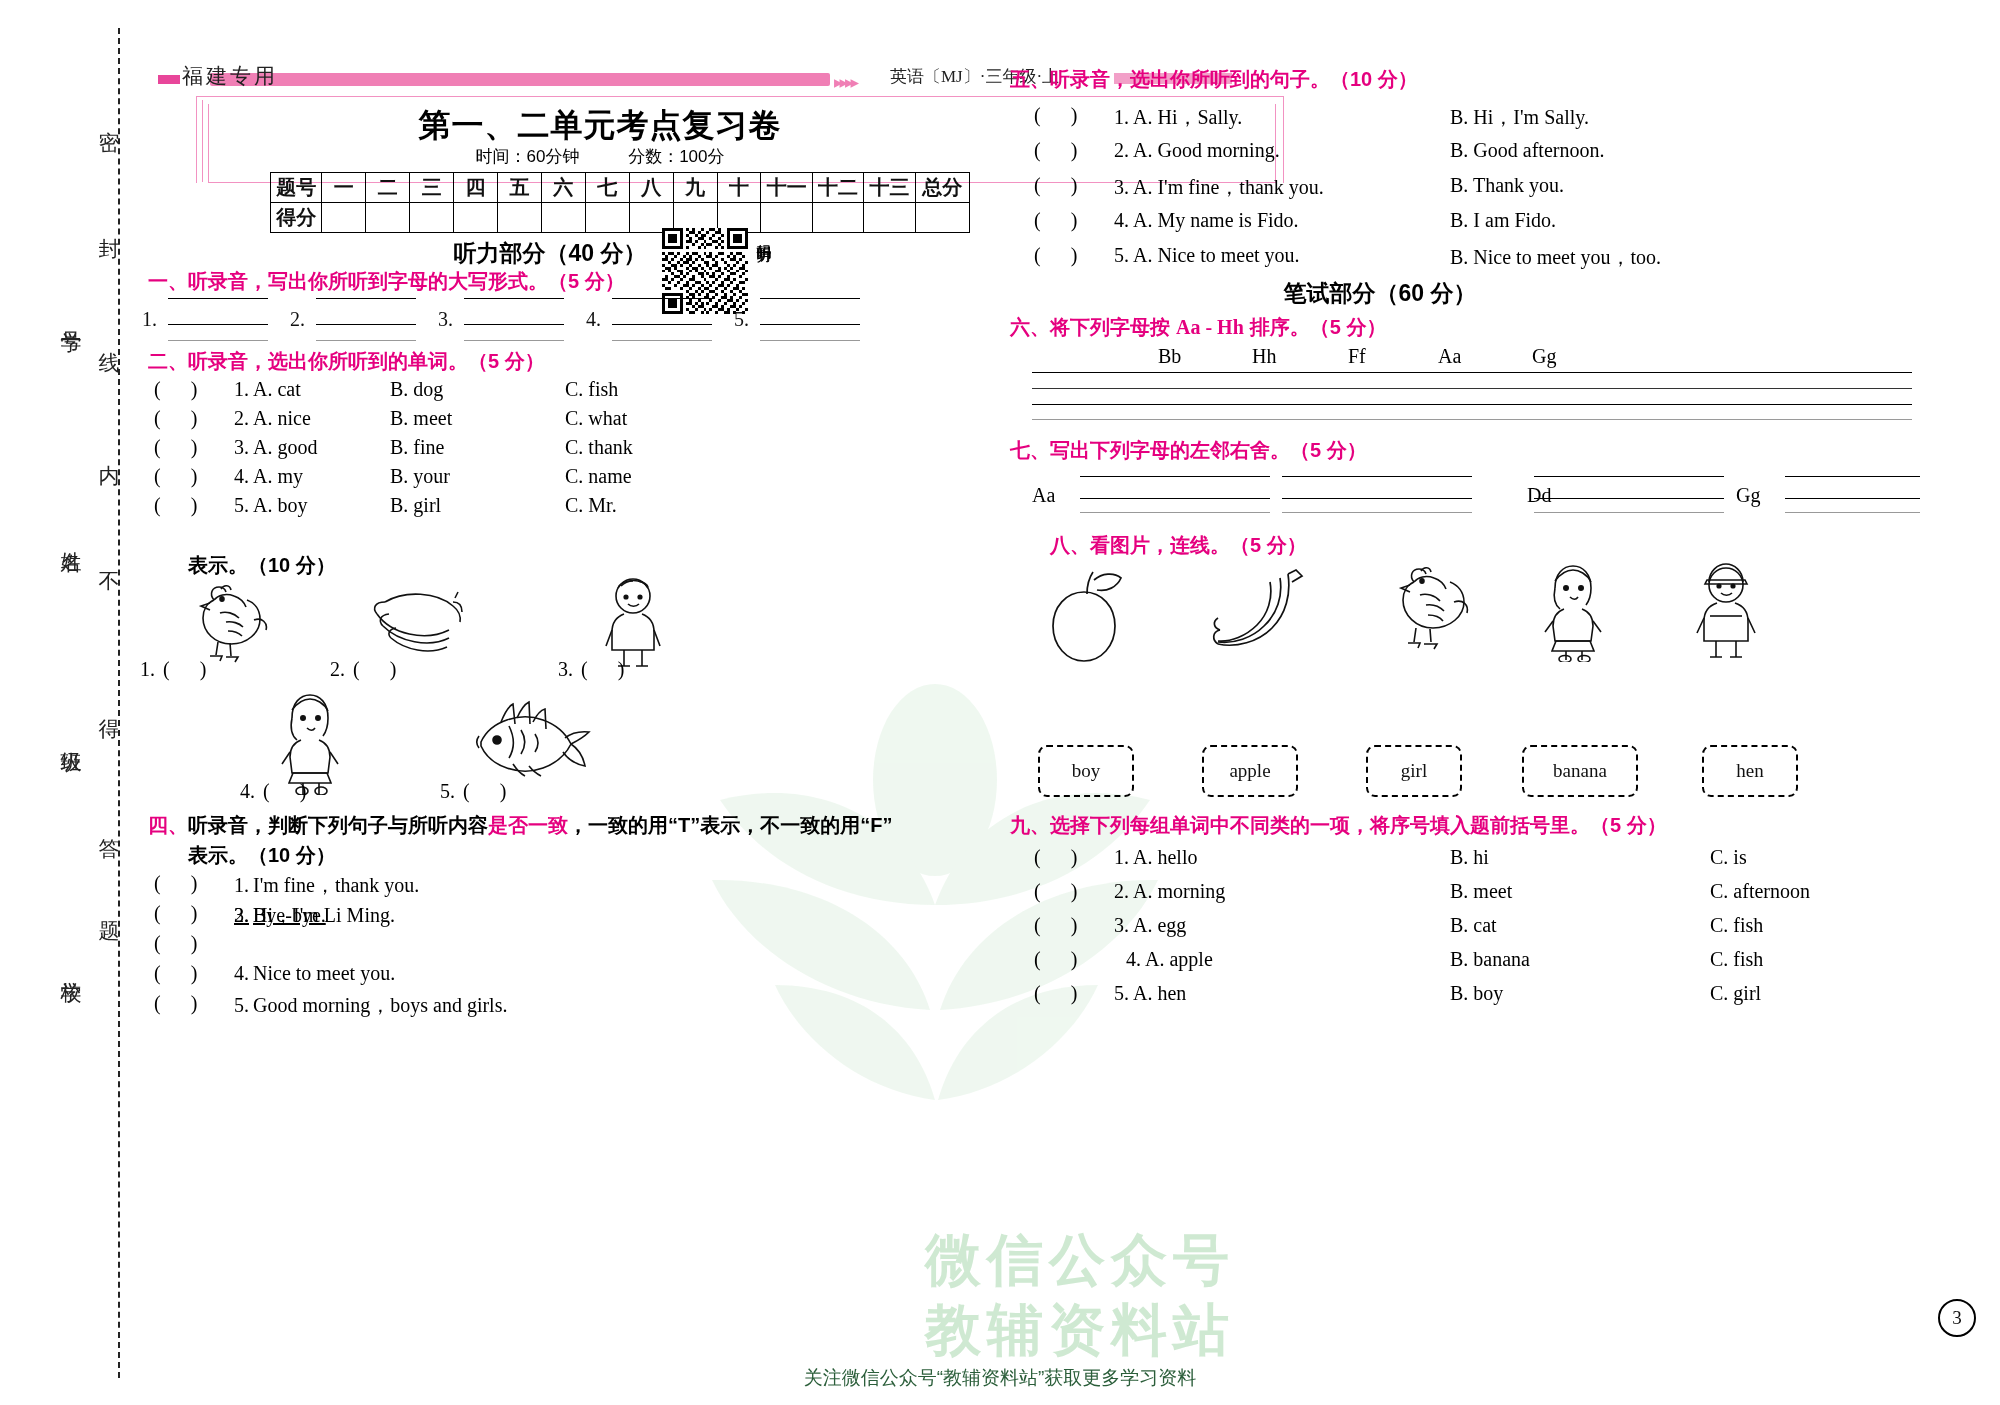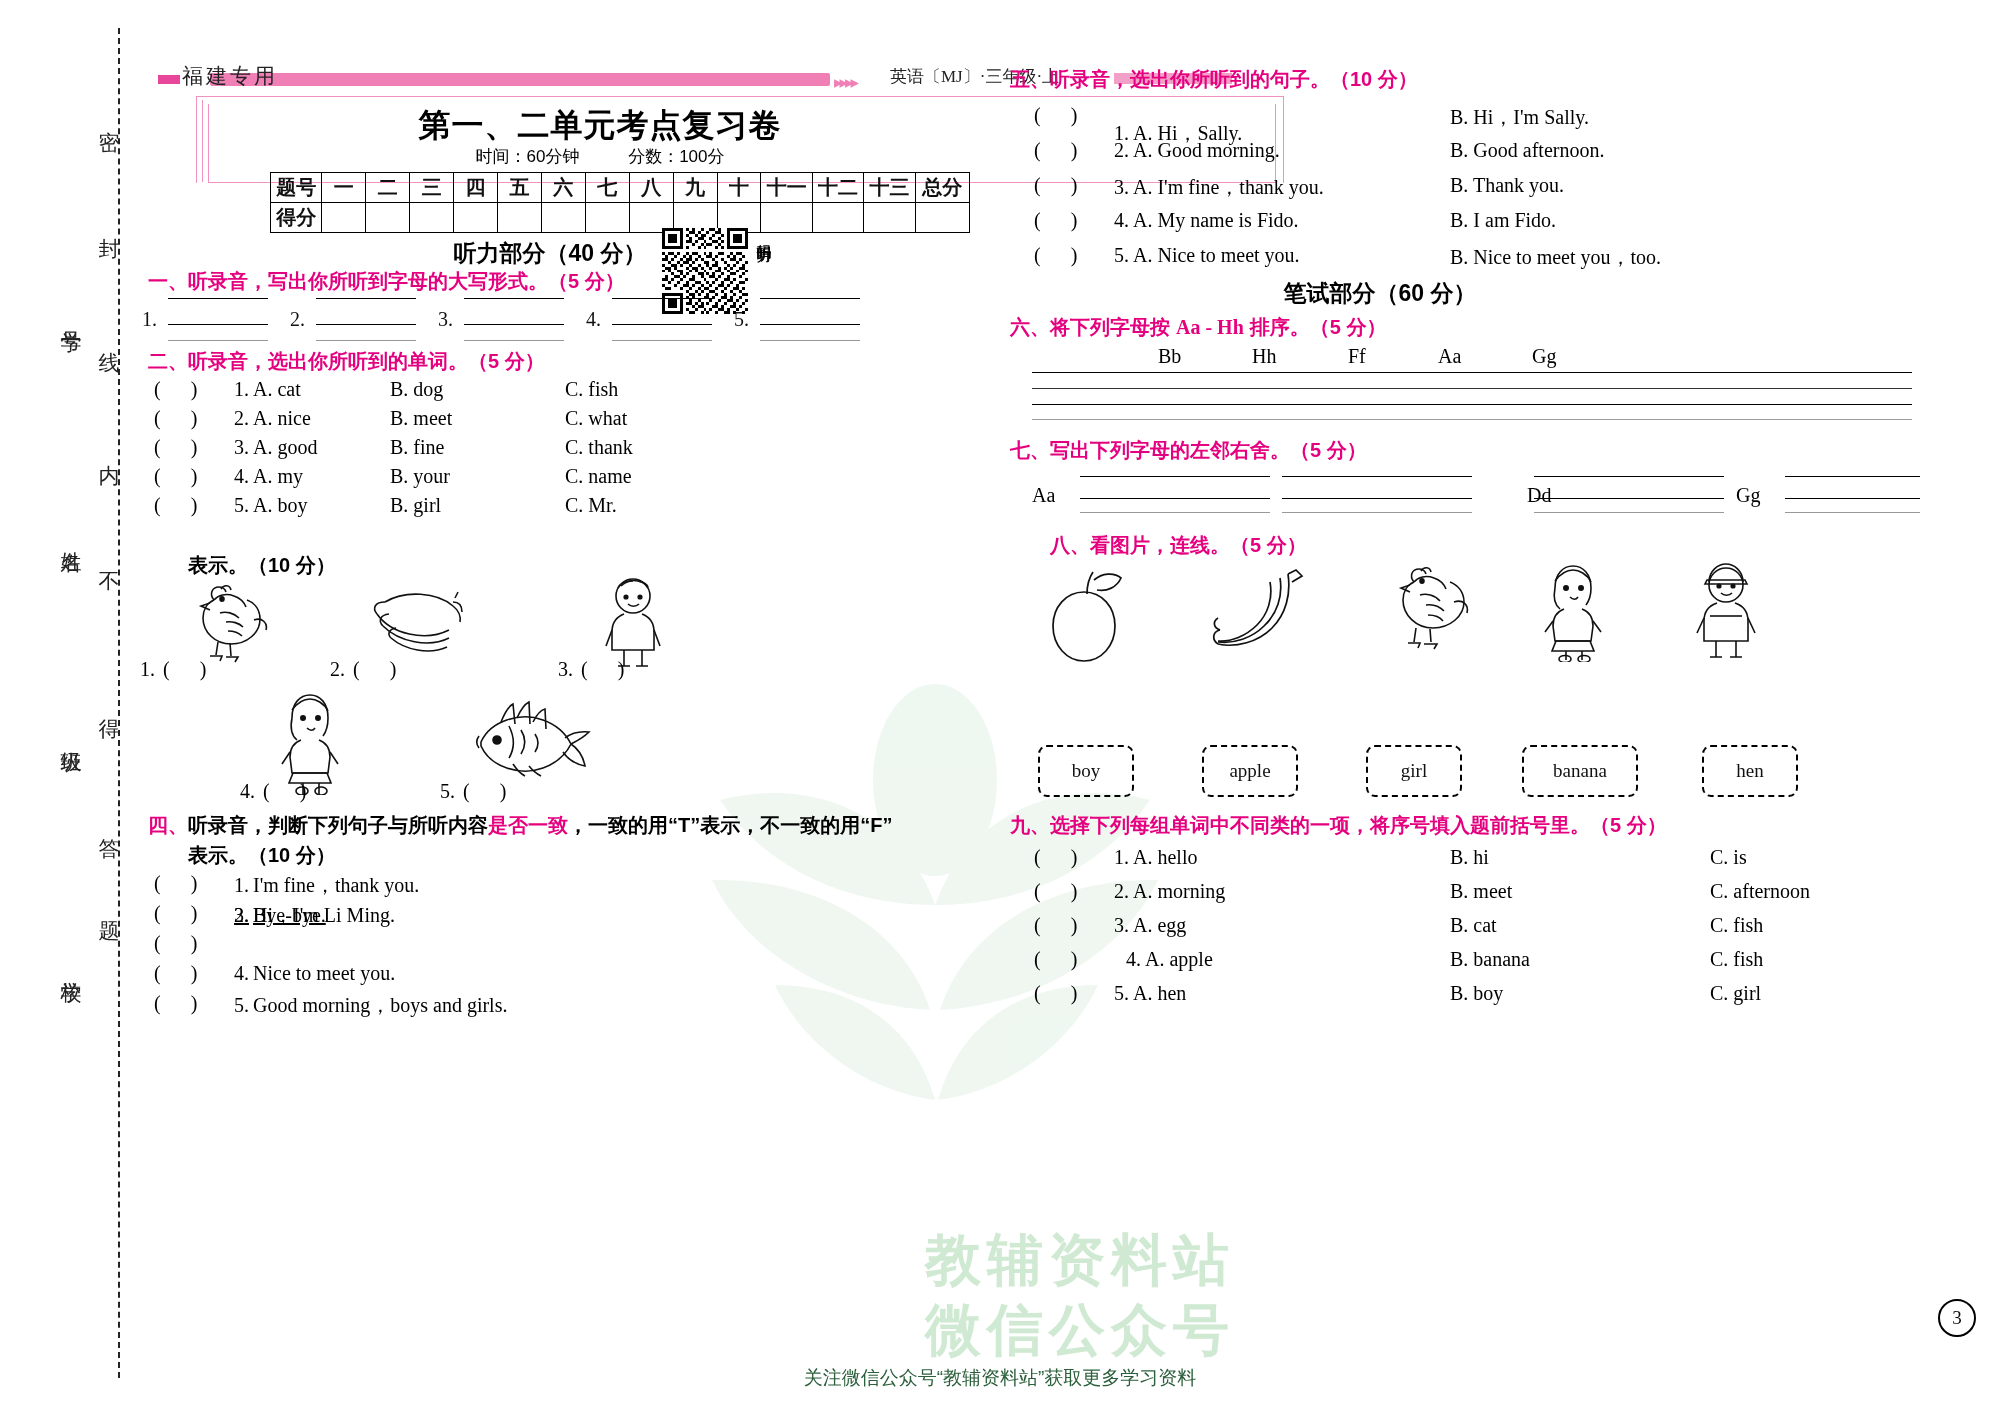--- a/index.html
+++ b/index.html
@@ -125,22 +125,22 @@
         <path d="M935 905 C835 905 760 860 720 800 C820 775 905 820 935 905 Z"></path>
         <path d="M935 905 C1035 905 1110 860 1150 800 C1050 775 965 820 935 905 Z"></path>
         <path d="M930 1010 C830 1005 745 950 712 880 C820 878 905 930 930 1010 Z"></path>
         <path d="M940 1010 C1040 1005 1125 950 1158 880 C1050 878 965 930 940 1010 Z"></path>
         <path d="M935 1100 C860 1090 800 1040 775 985 C860 985 915 1030 935 1100 Z"></path>
         <path d="M938 1100 C1013 1090 1073 1040 1098 985 C1013 985 958 1030 938 1100 Z"></path>
       </g>
     </svg>
   </div>
   <div class="wmtext">
+    <div>微信公众号</div>
     <div>教辅资料站</div>
-    <div>微信公众号</div>
   </div>
   <div class="footer">关注微信公众号“教辅资料站”获取更多学习资料</div>
 
   <div class="binding">
     <div class="dashline"></div>
 
     <div class="bindchar" style="top:132px">密</div>
     <div class="bindchar" style="top:238px">封</div>
     <div class="bindchar" style="top:352px">线</div>
     <div class="bindchar" style="top:465px">内</div>
@@ -636,21 +636,21 @@
   </div>
 
   <div class="colR">
 
     <div class="qhead" style="left:0px;top:66px;">
       <span class="pk">五、</span><span class="pk">听录音，选出你所听到的句子。</span><span class="pk">（10 分）</span>
     </div>
 
     <div>
       <div class="opt" style="left:24px;top:104px;">(&nbsp;&nbsp;&nbsp;&nbsp;&nbsp;&nbsp;)</div>
-      <div class="opt" style="left:104px;top:104px;margin-top:16px;"><span>1.</span><span style="margin-left:4px">A. Hi，Sally.</span></div>
+      <div class="opt" style="left:104px;top:104px;"><span>1.</span><span style="margin-left:4px">A. Hi，Sally.</span></div>
       <div class="opt" style="left:440px;top:104px;">B. Hi，I'm Sally.</div>
 
       <div class="opt" style="left:24px;top:139px;">(&nbsp;&nbsp;&nbsp;&nbsp;&nbsp;&nbsp;)</div>
       <div class="opt" style="left:104px;top:139px;"><span>2.</span><span style="margin-left:4px">A. Good morning.</span></div>
       <div class="opt" style="left:440px;top:139px;">B. Good afternoon.</div>
 
       <div class="opt" style="left:24px;top:174px;">(&nbsp;&nbsp;&nbsp;&nbsp;&nbsp;&nbsp;)</div>
       <div class="opt" style="left:104px;top:174px;"><span>3.</span><span style="margin-left:4px">A. I'm fine，thank you.</span></div>
       <div class="opt" style="left:440px;top:174px;">B. Thank you.</div>
 

